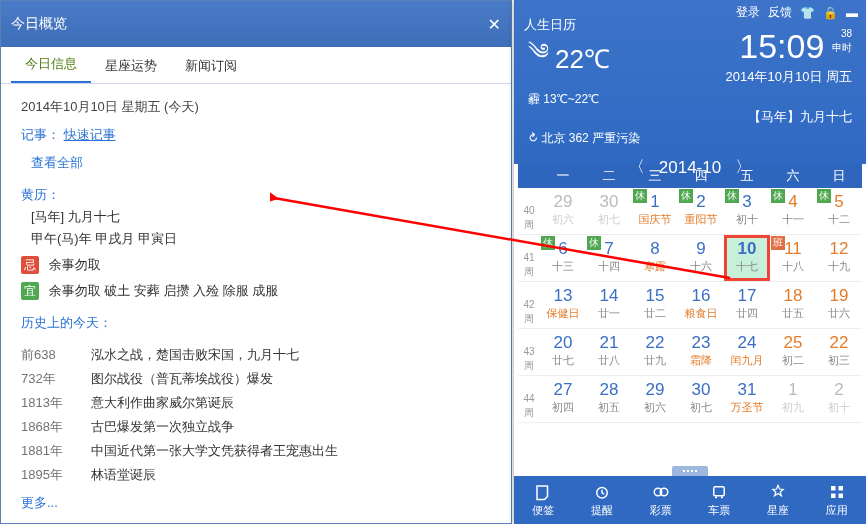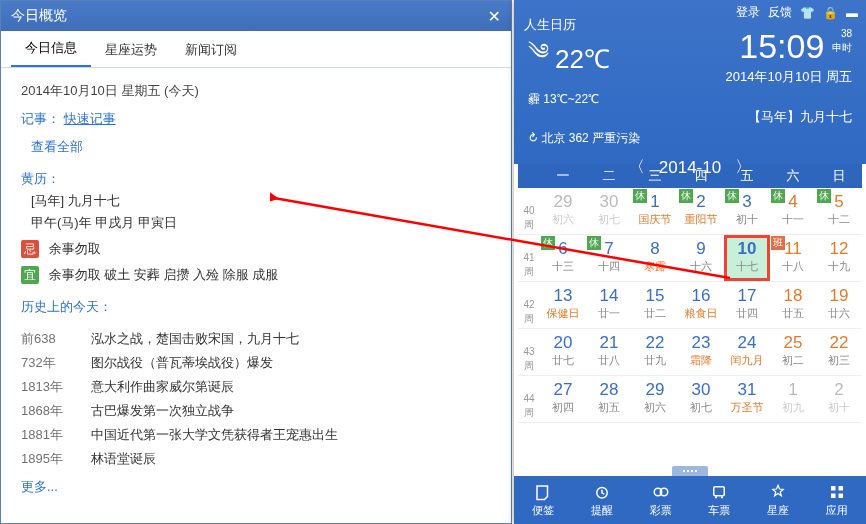--- a/index.html
+++ b/index.html
@@ -1,24 +1,24 @@
 <!DOCTYPE html>
 <html><head>
 <meta charset="utf-8">
 <style>
 html,body{margin:0;padding:0;font-family:"Microsoft YaHei","微软雅黑",Arial,sans-serif;font-size:13px;color:#333;background:#fff}
 .app{display:flex;width:866px;height:524px;position:relative}
 .left{width:512px;height:524px;border:1px solid #5a81b5;box-sizing:border-box;background:#fff}
 .right{position:absolute;left:514px;top:0;width:352px;height:524px;background:#fff;box-shadow:0 0 6px rgba(0,0,0,.4)}
-.l-head{height:30px;background:linear-gradient(#4a7bc8,#3e6eb8);color:#fff;display:flex;align-items:center;padding:0 10px;font-size:14px}
+.l-head{height:30px;background:linear-gradient(#4a7bc8,#3e6eb8);color:#fff;display:flex;align-items:center;padding:8px 10px;font-size:14px}
 .l-head .title{flex:1}
 .l-head .x{cursor:pointer;font-size:16px}
 .tabs{display:flex;border-bottom:1px solid #cfd8e6;padding:0 10px;height:36px;align-items:flex-end}
 .tab{padding:8px 14px;cursor:pointer;color:#333}
-.tab.active{color:#000000;border-bottom:2px solid #2b73d4;font-weight:500}
+.tab.active{color:#4d7c0f;border-bottom:2px solid #2b73d4;font-weight:500}
 .content{padding:12px 20px;line-height:22px;height:440px;overflow:auto}
 .content .date-line{color:#444}
 .lbl{color:#2b73d4}
 .lbl2{color:#2b73d4;margin-top:10px;display:block}
 .quick{color:#2b73d4;text-decoration:underline;cursor:pointer}
 .viewall{color:#2b73d4;cursor:pointer}
 .badge{display:inline-block;width:18px;height:18px;line-height:18px;text-align:center;color:#fff;font-size:12px;border-radius:2px;margin-right:6px}
 .badge.red{background:#de4e3b}
 .badge.green{background:#4fa74f}
 .hist{margin-top:10px}

